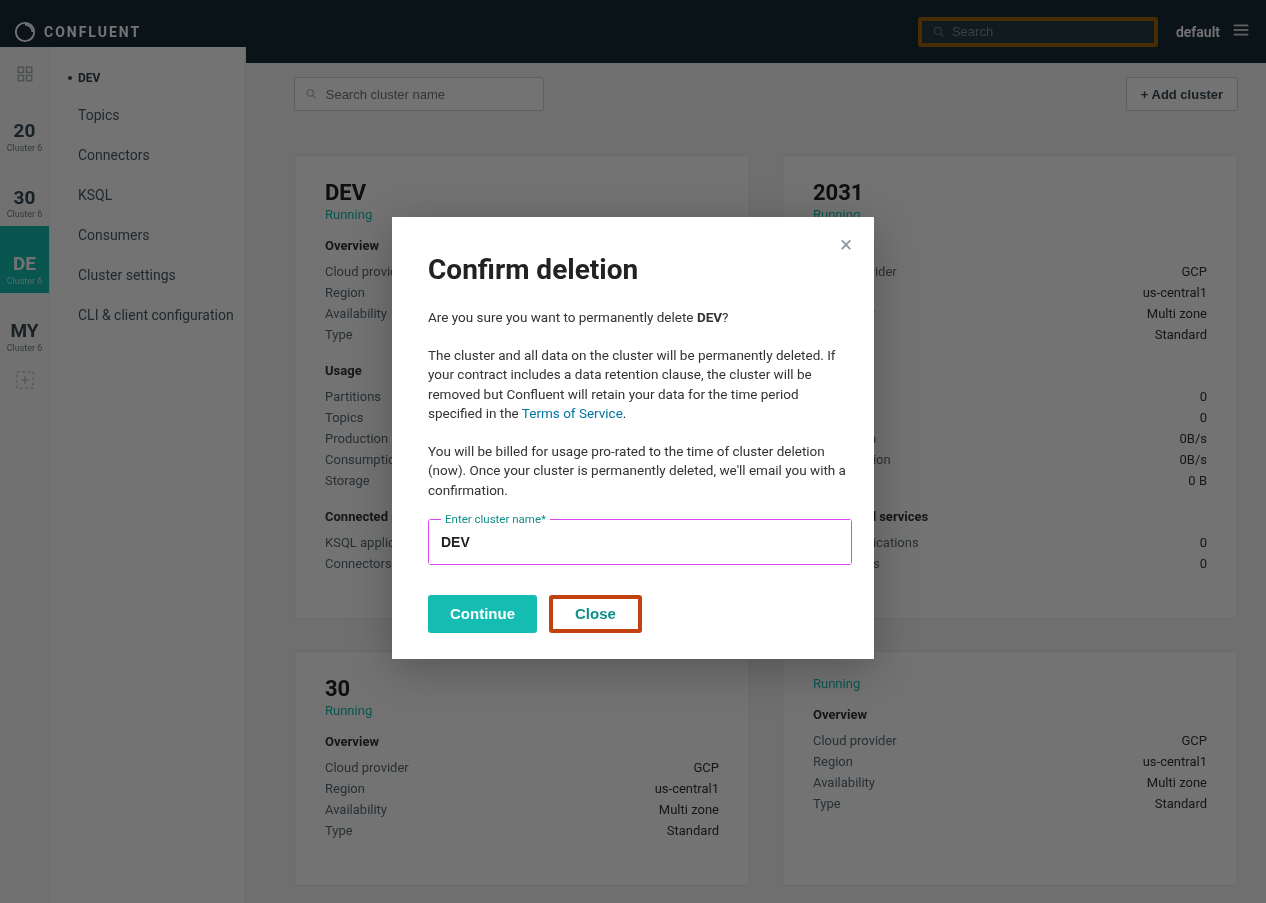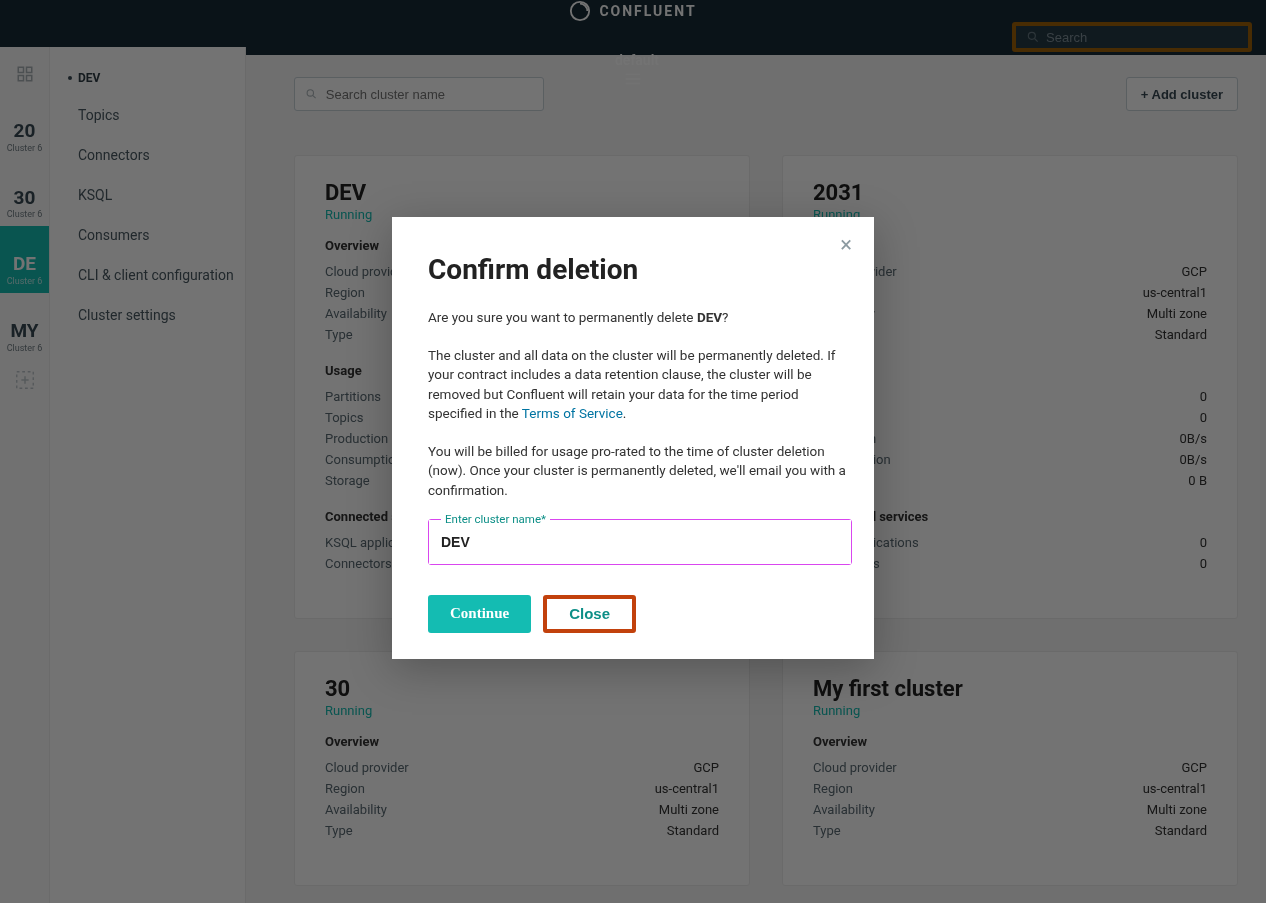--- a/index.html
+++ b/index.html
@@ -9,27 +9,26 @@
     font-family: -apple-system, BlinkMacSystemFont, "Segoe UI", Roboto, sans-serif;
     background: #f5f5f5;
     overflow: hidden;
     position: relative;
   }
 
   
   .topbar {
     position: absolute;
     top: 0; left: 0; right: 0;
-    height: 55px;
+    height: 63px;
     background: #172b36;
     display: flex;
     align-items: center;
     color: #fff;
     padding: 0 14px;
-    flex-direction: column;
   }
   .brand {
     display: flex;
     align-items: center;
     gap: 8px;
     font-weight: 700;
     letter-spacing: 2px;
     font-size: 14px;
     color: #fff;
   }
@@ -317,21 +316,20 @@
     padding: 0 22px;
     border-radius: 3px;
     font-size: 15px;
     font-weight: 700;
     cursor: pointer;
   }
   .btn-primary {
     background: #14bcb2;
     color: #fff;
     border: none;
-    font-family: Liberation Serif, serif;
   }
   .btn-secondary {
     background: #fff;
     color: #0d8f87;
     border: 4px solid #c2410c;
   }
 </style>
 </head>
 <body>
 
@@ -396,22 +394,22 @@
   </div>
 </div>
 
 <div class="sidebar">
   <div class="env-name">DEV</div>
   <ul id="sidebar-list">
       <li>Topics</li>
       <li>Connectors</li>
       <li>KSQL</li>
       <li>Consumers</li>
+      <li>Cluster settings</li>
       <li>CLI &amp; client configuration</li>
-      <li>Cluster settings</li>
     </ul>
 </div>
 
 <div class="content">
   <div class="content-toolbar">
     <div class="cluster-search">
       <svg viewBox="0 0 24 24">
           <circle cx="10" cy="10" r="6" fill="none" stroke="#5b6b74" stroke-width="2"></circle>
           <line x1="15" y1="15" x2="20" y2="20" stroke="#5b6b74" stroke-width="2"></line>
         </svg>
@@ -555,21 +553,20 @@
             <span class="v">Multi zone</span>
           </div>
           <div class="kv">
             <span class="k">Type</span>
             <span class="v">Standard</span>
           </div>
         </div>
         <div class="card-right-scroll"></div>
       </div>
       <div class="card">
-        <h2>My first cluster</h2>
         <div class="status">Running</div>
         <div class="kv-block">
           <div class="section-title">Overview</div>
           <div class="kv">
             <span class="k">Cloud provider</span>
             <span class="v">GCP</span>
           </div>
           <div class="kv">
             <span class="k">Region</span>
             <span class="v">us-central1</span>

